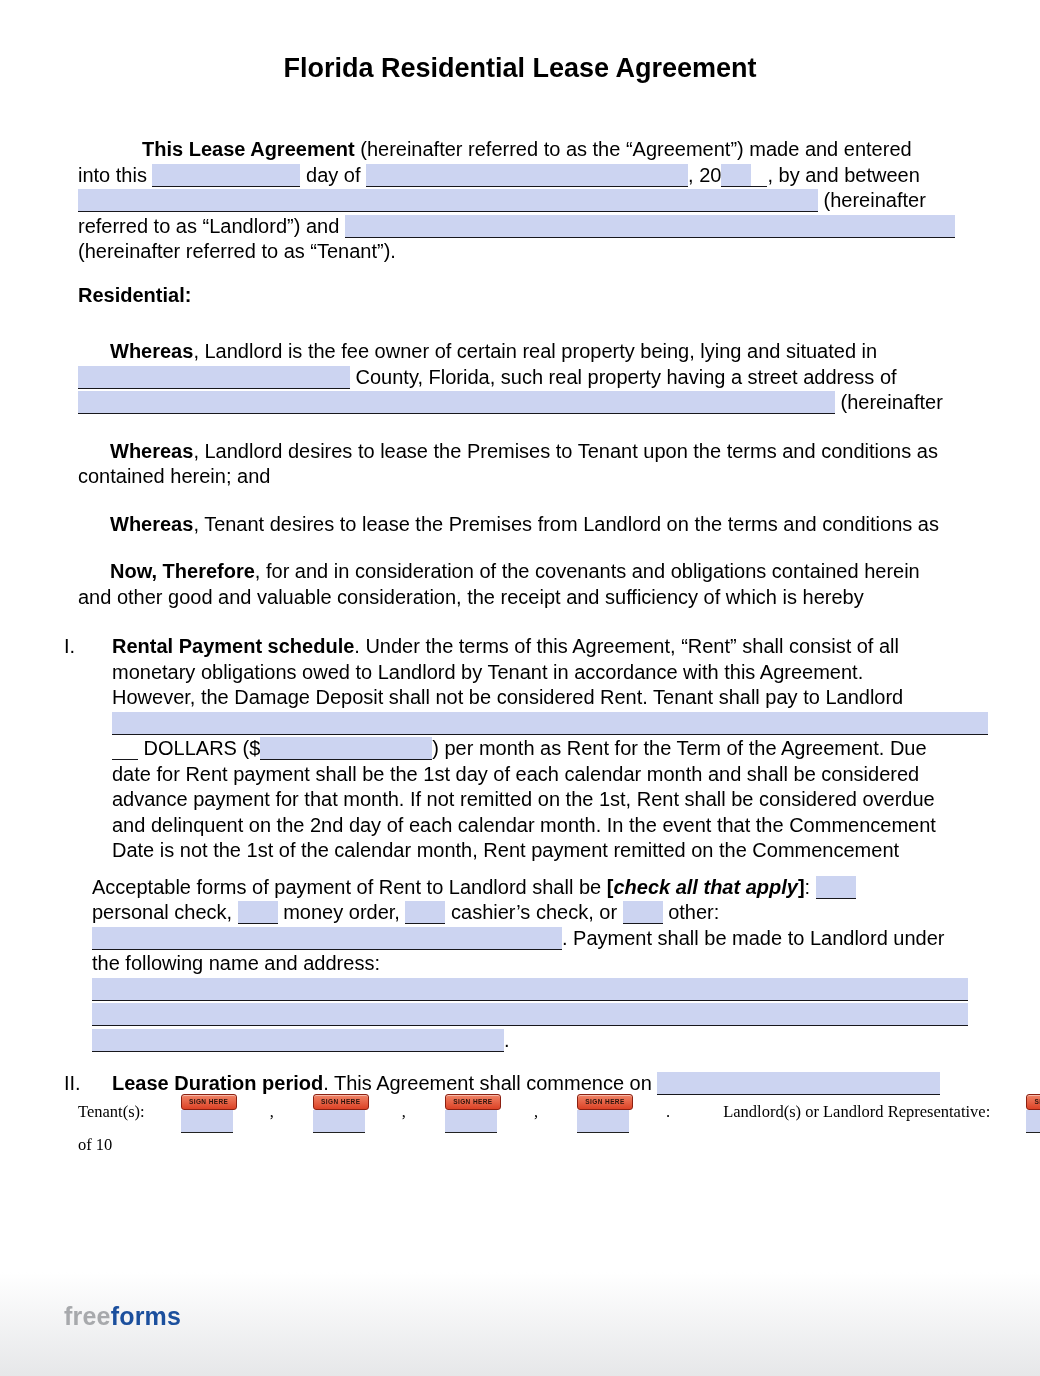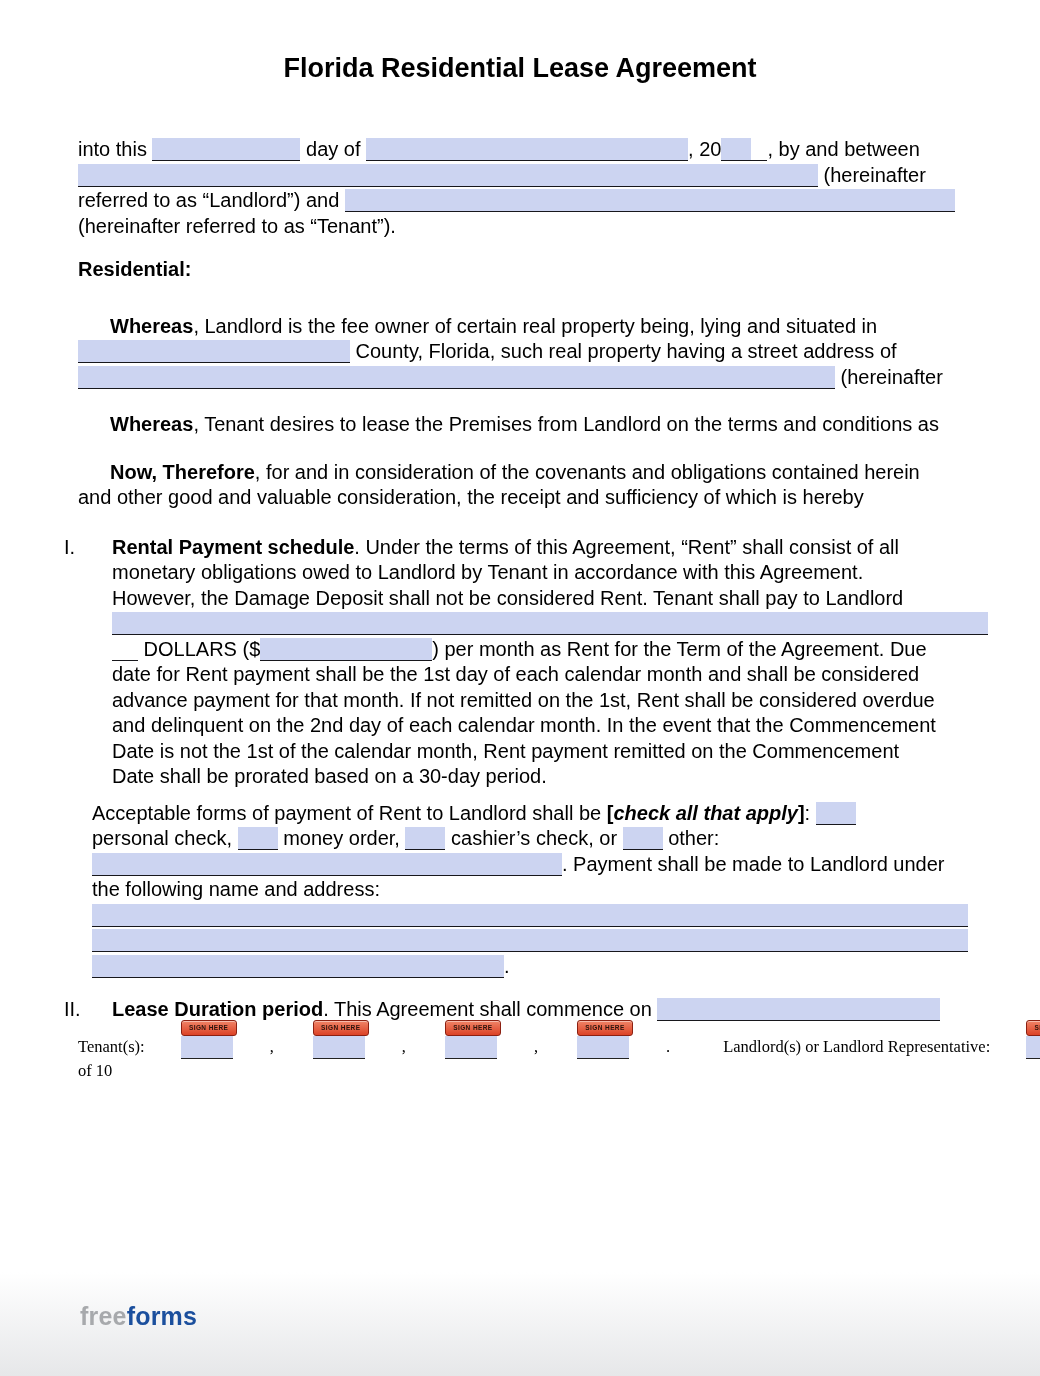--- a/index.html
+++ b/index.html
@@ -20,65 +20,70 @@
   
   .li{position:relative;}
   .num{position:absolute;left:-14px;top:0;line-height:25.5px;}
   .licontent{margin-left:34px;}
   .indent-block{margin-left:14px;}
   
   .m-p1{margin-top:52px;}  .m-wit{margin-top:18px;} .m-w1{margin-top:31px;}
   .m-w2{margin-top:23px;}  .m-w3{margin-top:22px;} .m-nt{margin-top:22px;}
   .m-s1{margin-top:24px;}  .m-pay{margin-top:11px;} .m-s2{margin-top:18px;}
   
-  .sig-line{display:flex;align-items:flex-end;margin-top:-3px;gap:32px;}
+  .sig-line{display:flex;align-items:center;margin-top:-3px;gap:32px;}
   .flabel{font-family:"Liberation Serif",serif;font-size:16.5px;line-height:20px;
           padding-bottom:2px;white-space:nowrap;}
   .lab-landlord{margin-left:18px;}
   .page-label{margin-left:auto;margin-right:8px;}
   .of-line{margin-top:2px;}
   .sig-unit{display:inline-block;margin-left:4px;}
   .stamp{display:block;width:56px;height:16px;box-sizing:border-box;border-radius:3px;
          background:linear-gradient(#f08467,#dc4226);border:1px solid #8c2011;
          box-shadow:inset 0 1px 0 rgba(255,255,255,.45);
          color:#2b130c;font-size:6.5px;font-weight:bold;text-align:center;line-height:14px;
          letter-spacing:.4px;cursor:pointer;}
   .sigfield{display:block;width:52px;height:22px;background:#ccd4f1;border-bottom:1.4px solid #222;}
   .sigsep{font-family:"Liberation Serif",serif;font-size:16.5px;padding:0 3px 2px 1px;}
   
   .bottom-fade{position:absolute;left:0;right:0;bottom:0;height:104px;
                background:linear-gradient(#ffffff,#e6e7e9);}
-  .logo{margin:30px 0 0 80px;font-size:25px;font-weight:bold;letter-spacing:.2px;}
+  .logo{margin:30px 0 0 64px;font-size:25px;font-weight:bold;letter-spacing:.2px;}
   .logo .g{color:#a7a9ac;} .logo .b{color:#1b4f9d;}
 </style>
 </head>
 <body>
 
 <div class="page">
   <div class="doc">
 
     <h1 class="title">Florida Residential Lease Agreement</h1>
 
     <div class="para m-p1">
+      <div class="line"><span class="tab"></span><b>This Lease Agreement</b><span> (hereinafter referred to as the “Agreement”) made and entered</span></div>
       <div class="line"><span>into this </span><span class="bk" style="width:148px"></span><span> day of </span><span class="bk" style="width:322px"></span><span>, 20</span><span class="bk" style="width:30px"></span><span class="bk plain" style="width:16px"></span><span>, by and between</span></div>
       <div class="line"><span class="bk" style="width:740px"></span><span> (hereinafter</span></div>
       <div class="line"><span>referred to as “Landlord”) and </span><span class="bk" style="width:610px"></span></div>
       <div class="line"><span>(hereinafter referred to as “Tenant”).</span></div>
     </div>
 
     <div class="para m-wit">
       <div class="line"><b>Residential:</b></div>
     </div>
 
     <div class="para m-w1">
       <div class="line"><span class="tab2"></span><b>Whereas</b><span>, Landlord is the fee owner of certain real property being, lying and situated in</span></div>
       <div class="line"><span class="bk" style="width:272px"></span><span> County, Florida, such real property having a street address of</span></div>
       <div class="line"><span class="bk" style="width:757px"></span><span> (hereinafter</span></div>
     </div>
 
+    <div class="para m-w2">
+      <div class="line"><span class="tab2"></span><b>Whereas</b><span>, Landlord desires to lease the Premises to Tenant upon the terms and conditions as</span></div>
+      <div class="line"><span>contained herein; and</span></div>
+    </div>
 
     <div class="para m-w3">
       <div class="line"><span class="tab2"></span><b>Whereas</b><span>, Tenant desires to lease the Premises from Landlord on the terms and conditions as</span></div>
     </div>
 
     <div class="para m-nt">
       <div class="line"><span class="tab2"></span><b>Now, Therefore</b><span>, for and in consideration of the covenants and obligations contained herein</span></div>
       <div class="line"><span>and other good and valuable consideration, the receipt and sufficiency of which is hereby</span></div>
     </div>
 
@@ -87,21 +92,20 @@
       <div class="licontent">
         <div class="line"><b>Rental Payment schedule</b><span>.  Under the terms of this Agreement, “Rent” shall consist of all</span></div>
         <div class="line"><span>monetary obligations owed to Landlord by Tenant in accordance with this Agreement.</span></div>
         <div class="line"><span>However, the Damage Deposit shall not be considered Rent.  Tenant shall pay to Landlord</span></div>
         <div class="line"><span class="bk" style="width:876px"></span></div>
         <div class="line"><span class="bk plain" style="width:26px"></span><span> DOLLARS ($</span><span class="bk" style="width:172px"></span><span>) per month as Rent for the Term of the Agreement. Due</span></div>
         <div class="line"><span>date for Rent payment shall be the 1st day of each calendar month and shall be considered</span></div>
         <div class="line"><span>advance payment for that month.  If not remitted on the 1st, Rent shall be considered overdue</span></div>
         <div class="line"><span>and delinquent on the 2nd day of each calendar month.  In the event that the Commencement</span></div>
         <div class="line"><span>Date is not the 1st of the calendar month, Rent payment remitted on the Commencement</span></div>
-        <div class="line"><span>Date shall be prorated based on a 30-day period.</span></div>
       </div>
     </div>
 
     <div class="indent-block m-pay">
       <div class="line"><span>Acceptable forms of payment of Rent to Landlord shall be </span><b>[</b><span class="bi">check all that apply</span><b>]</b><span>: </span><span class="bk" style="width:40px"></span></div>
       <div class="line"><span>personal check, </span><span class="bk" style="width:40px"></span><span> money order, </span><span class="bk" style="width:40px"></span><span> cashier’s check, or </span><span class="bk" style="width:40px"></span><span> other:</span></div>
       <div class="line"><span class="bk" style="width:470px"></span><span>.  Payment shall be made to Landlord under</span></div>
       <div class="line"><span>the following name and address:</span></div>
       <div class="line"><span class="bk" style="width:876px"></span></div>
       <div class="line"><span class="bk" style="width:876px"></span></div>

